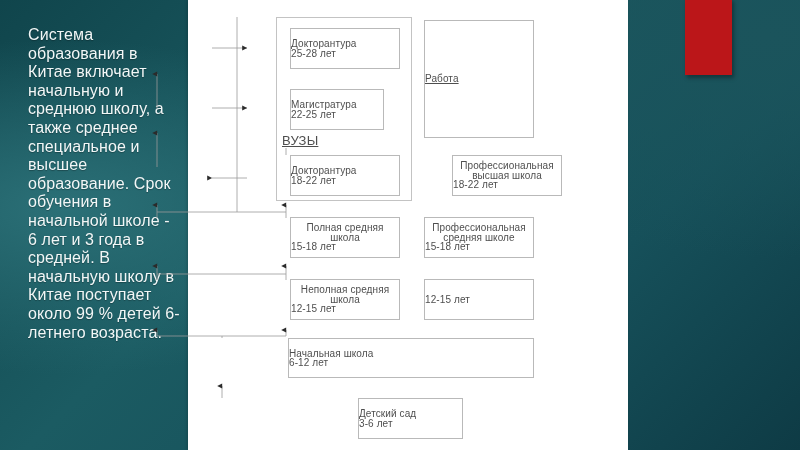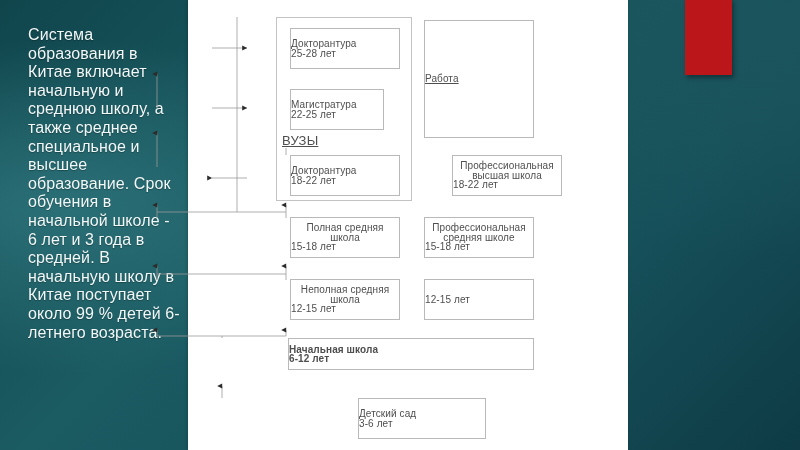--- a/index.html
+++ b/index.html
@@ -166,25 +166,25 @@
 
       <div class="dbox" style="left:290px;top:279px;width:110px;height:41px;">
         <span class="ttl">Неполная средняя школа</span>
         <span class="age">12-15 лет</span>
       </div>
 
       <div class="dbox" style="left:424px;top:279px;width:110px;height:41px;">
         <span class="age">12-15 лет</span>
       </div>
 
-      <div class="dbox" style="left:288px;top:338px;width:246px;height:32px;font-weight:bold;">
+      <div class="dbox" style="left:288px;top:338px;width:246px;height:40px;">
         <span class="ttl">Начальная школа</span>
         <span class="age">6-12 лет</span>
       </div>
 
-      <div class="dbox" style="left:358px;top:398px;width:128px;height:41px;">
+      <div class="dbox" style="left:358px;top:398px;width:105px;height:41px;">
         <span class="ttl">Детский сад</span>
         <span class="age">3-6 лет</span>
       </div>
 
     </div>
   </div>
 </div>
 
 </body></html>

